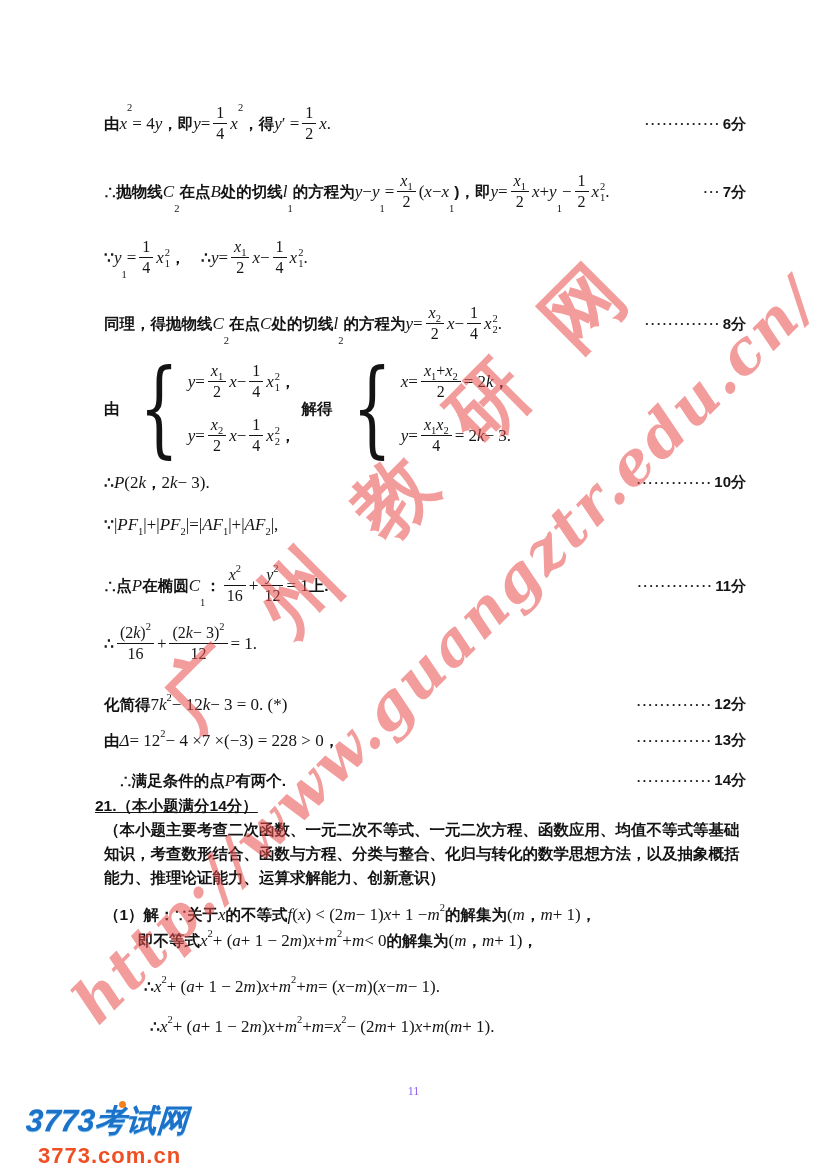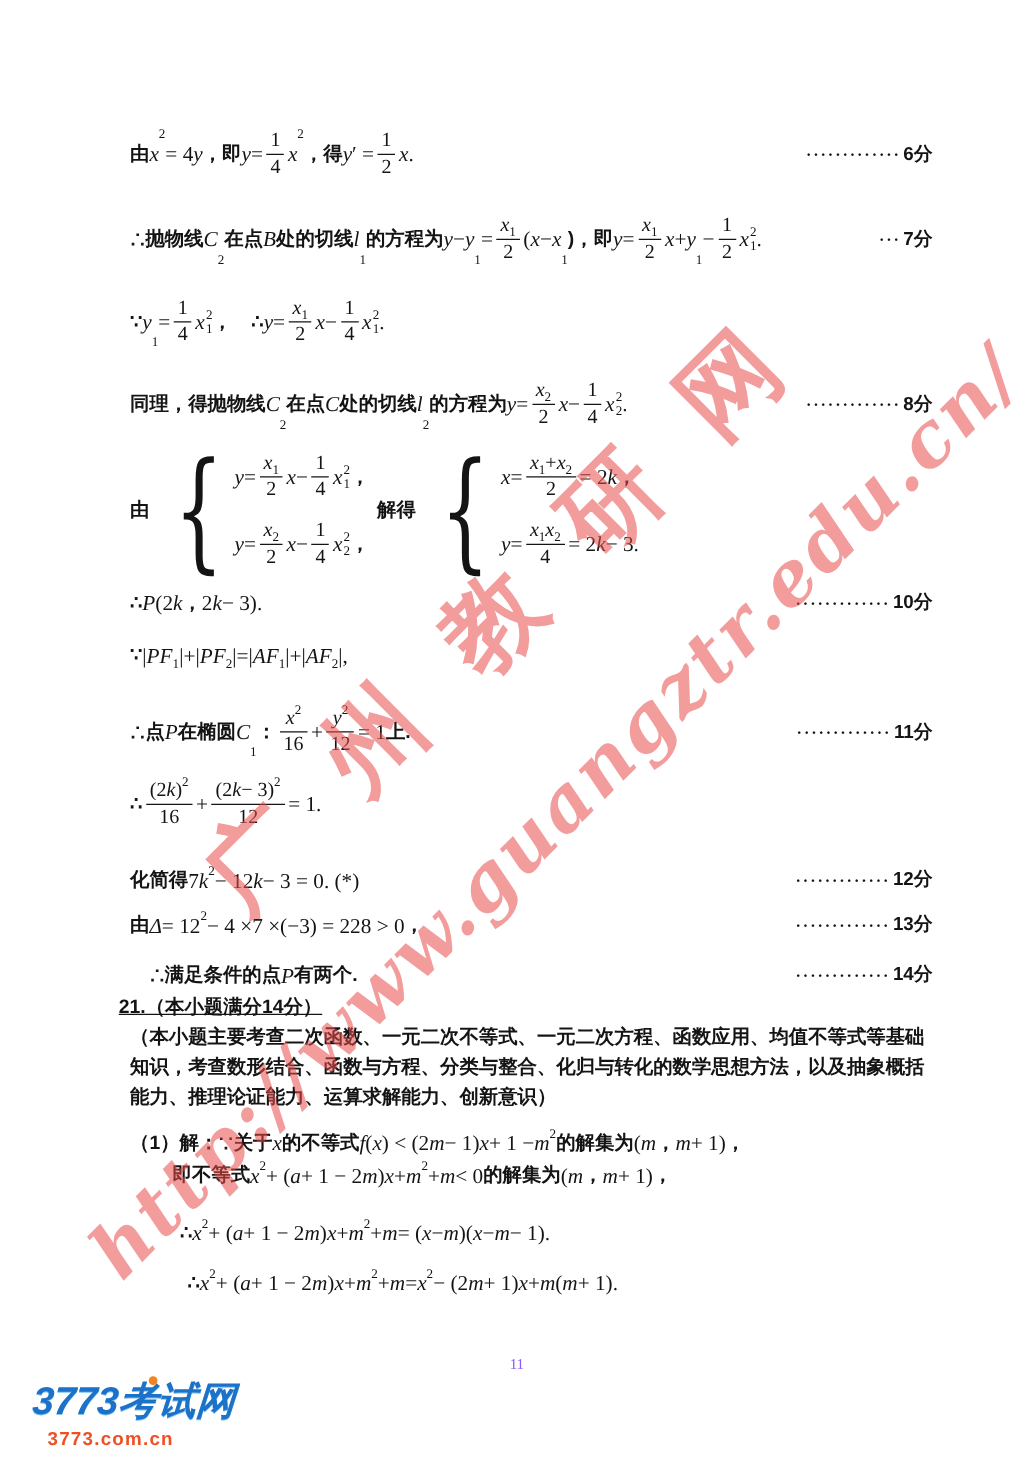--- a/index.html
+++ b/index.html
@@ -63,21 +63,21 @@
   [data-name="q21-sol-4"]{top:1016px;padding-left:46px;}
 
   
   .page-number{position:absolute;left:0;right:0;top:1084px;text-align:center;z-index:2;
                font-size:12px;font-family:"Liberation Serif",serif;color:#8b5cf6;}
   .site-logo{position:absolute;left:26px;top:1100px;z-index:3;cursor:pointer;}
   .logo-main{display:block;font-family:"Liberation Sans",sans-serif;font-weight:800;
              font-size:31px;font-style:italic;letter-spacing:0px;transform:skewX(-4deg);
              color:#1c72c8;text-shadow:0 1px 0 #7fc3ef;}
   .logo-sub{display:block;font-family:"Liberation Sans",sans-serif;font-weight:700;
-            font-size:15px;letter-spacing:1px;margin:1px 0 0 12px;color:#f04e23;}
+            font-size:22px;letter-spacing:1px;margin:1px 0 0 12px;color:#f04e23;}
   .logo-dot{position:absolute;left:93px;top:1px;width:7px;height:7px;border-radius:50%;
             background:#f58220;}
 </style>
 </head>
 <body>
 
 <div class="page" data-name="document-page">
 
   <div class="wm wm1" data-name="watermark-site-name" style="color: rgb(232, 76, 76);">广州教研网</div>
   <div class="wm wm2" data-name="watermark-site-url" style="color: rgb(232, 76, 76);">http://www.guangztr.edu.cn/</div>

